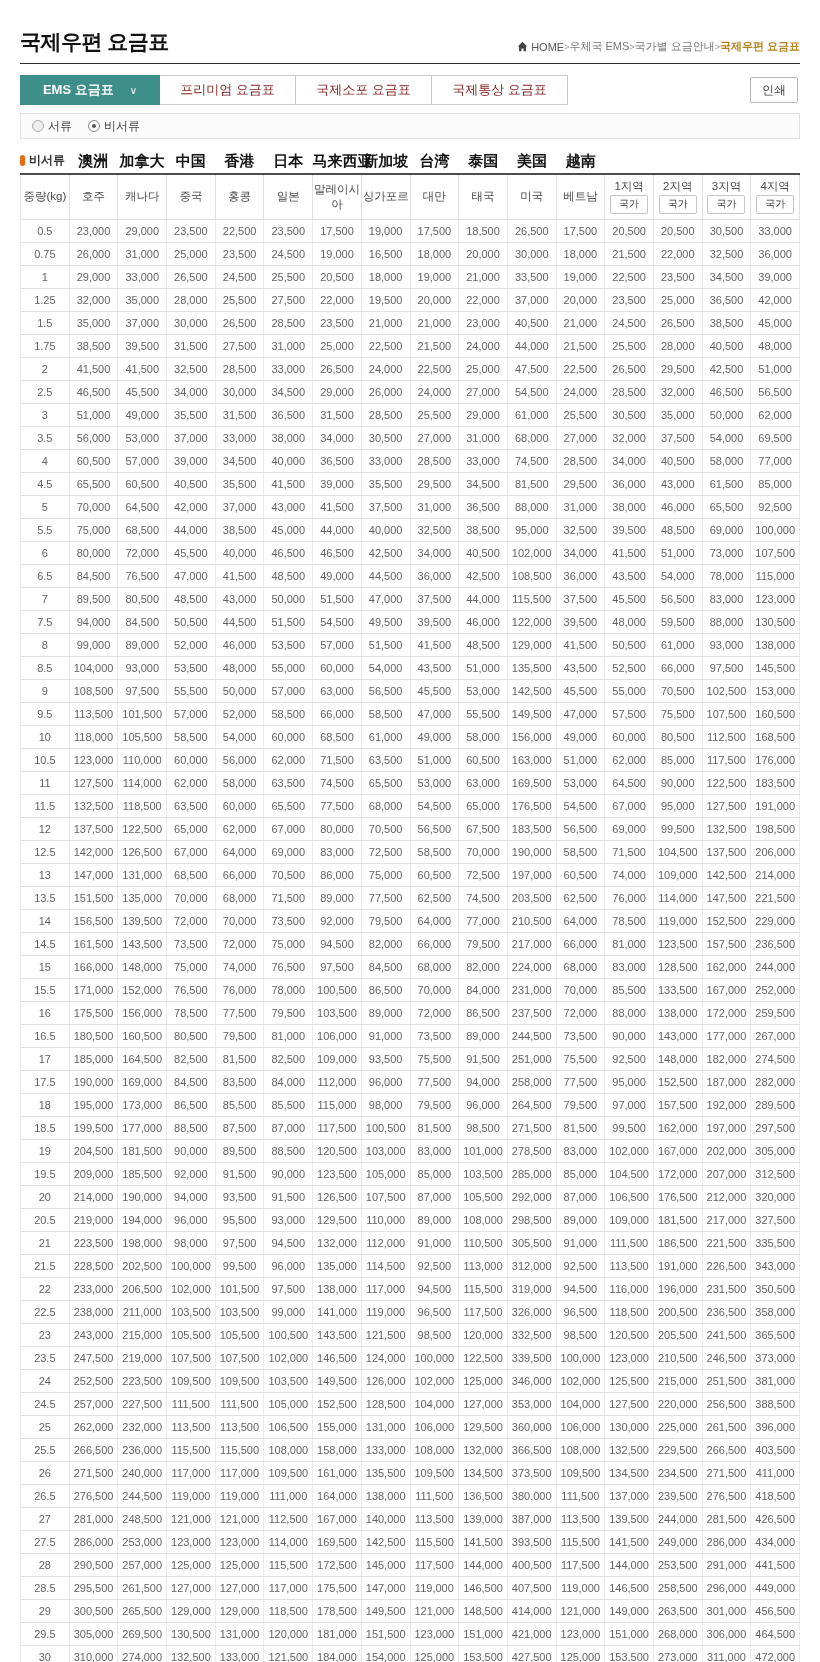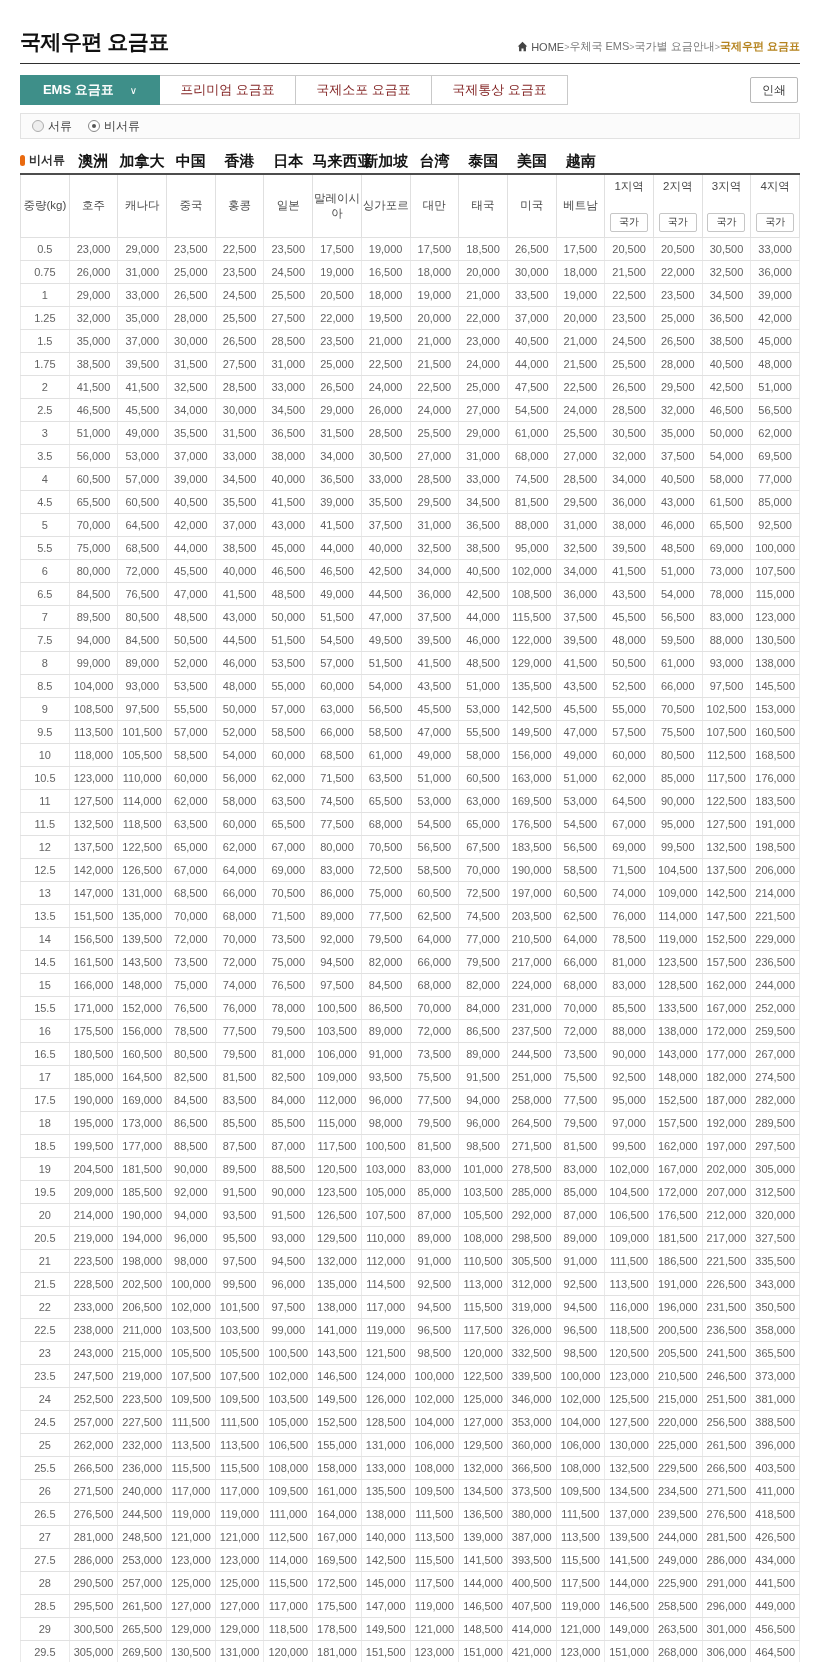--- a/index.html
+++ b/index.html
@@ -67,21 +67,21 @@
   }
   .rate-table th {
     border:1px solid #e0e0e0; background:#fff; font-weight:normal;
     font-size:11.5px; color:#4a4a4a; padding:4px 0 5px; vertical-align:middle;
   }
   .rate-table td {
     border:1px solid #eaeaea; border-bottom:1px solid #e1e1e1;
     font-size:11px; color:#636363; text-align:center; height:23px; padding:0;
     white-space:nowrap;
   }
-  .zone-label { display:block; margin-bottom:19px; }
+  .zone-label { display:block; margin-bottom:1px; }
   .zone-btn {
     font-size:10px; color:#333; background:#fff; border:1px solid #c6c6c6; border-radius:2px;
     padding:1px 8px 2px; cursor:pointer;
     font-family:"Liberation Sans","DejaVu Sans",sans-serif;
   }
 </style>
 </head>
 <body>
 
 <div class="page">
@@ -1229,21 +1229,21 @@
           <td>125,000</td>
           <td>125,000</td>
           <td>115,500</td>
           <td>172,500</td>
           <td>145,000</td>
           <td>117,500</td>
           <td>144,000</td>
           <td>400,500</td>
           <td>117,500</td>
           <td>144,000</td>
-          <td>225,900</td>
+          <td>253,500</td>
           <td>291,000</td>
           <td>441,500</td>
         </tr>
         <tr>
           <td>28.5</td>
           <td>295,500</td>
           <td>261,500</td>
           <td>127,000</td>
           <td>127,000</td>
           <td>117,000</td>

